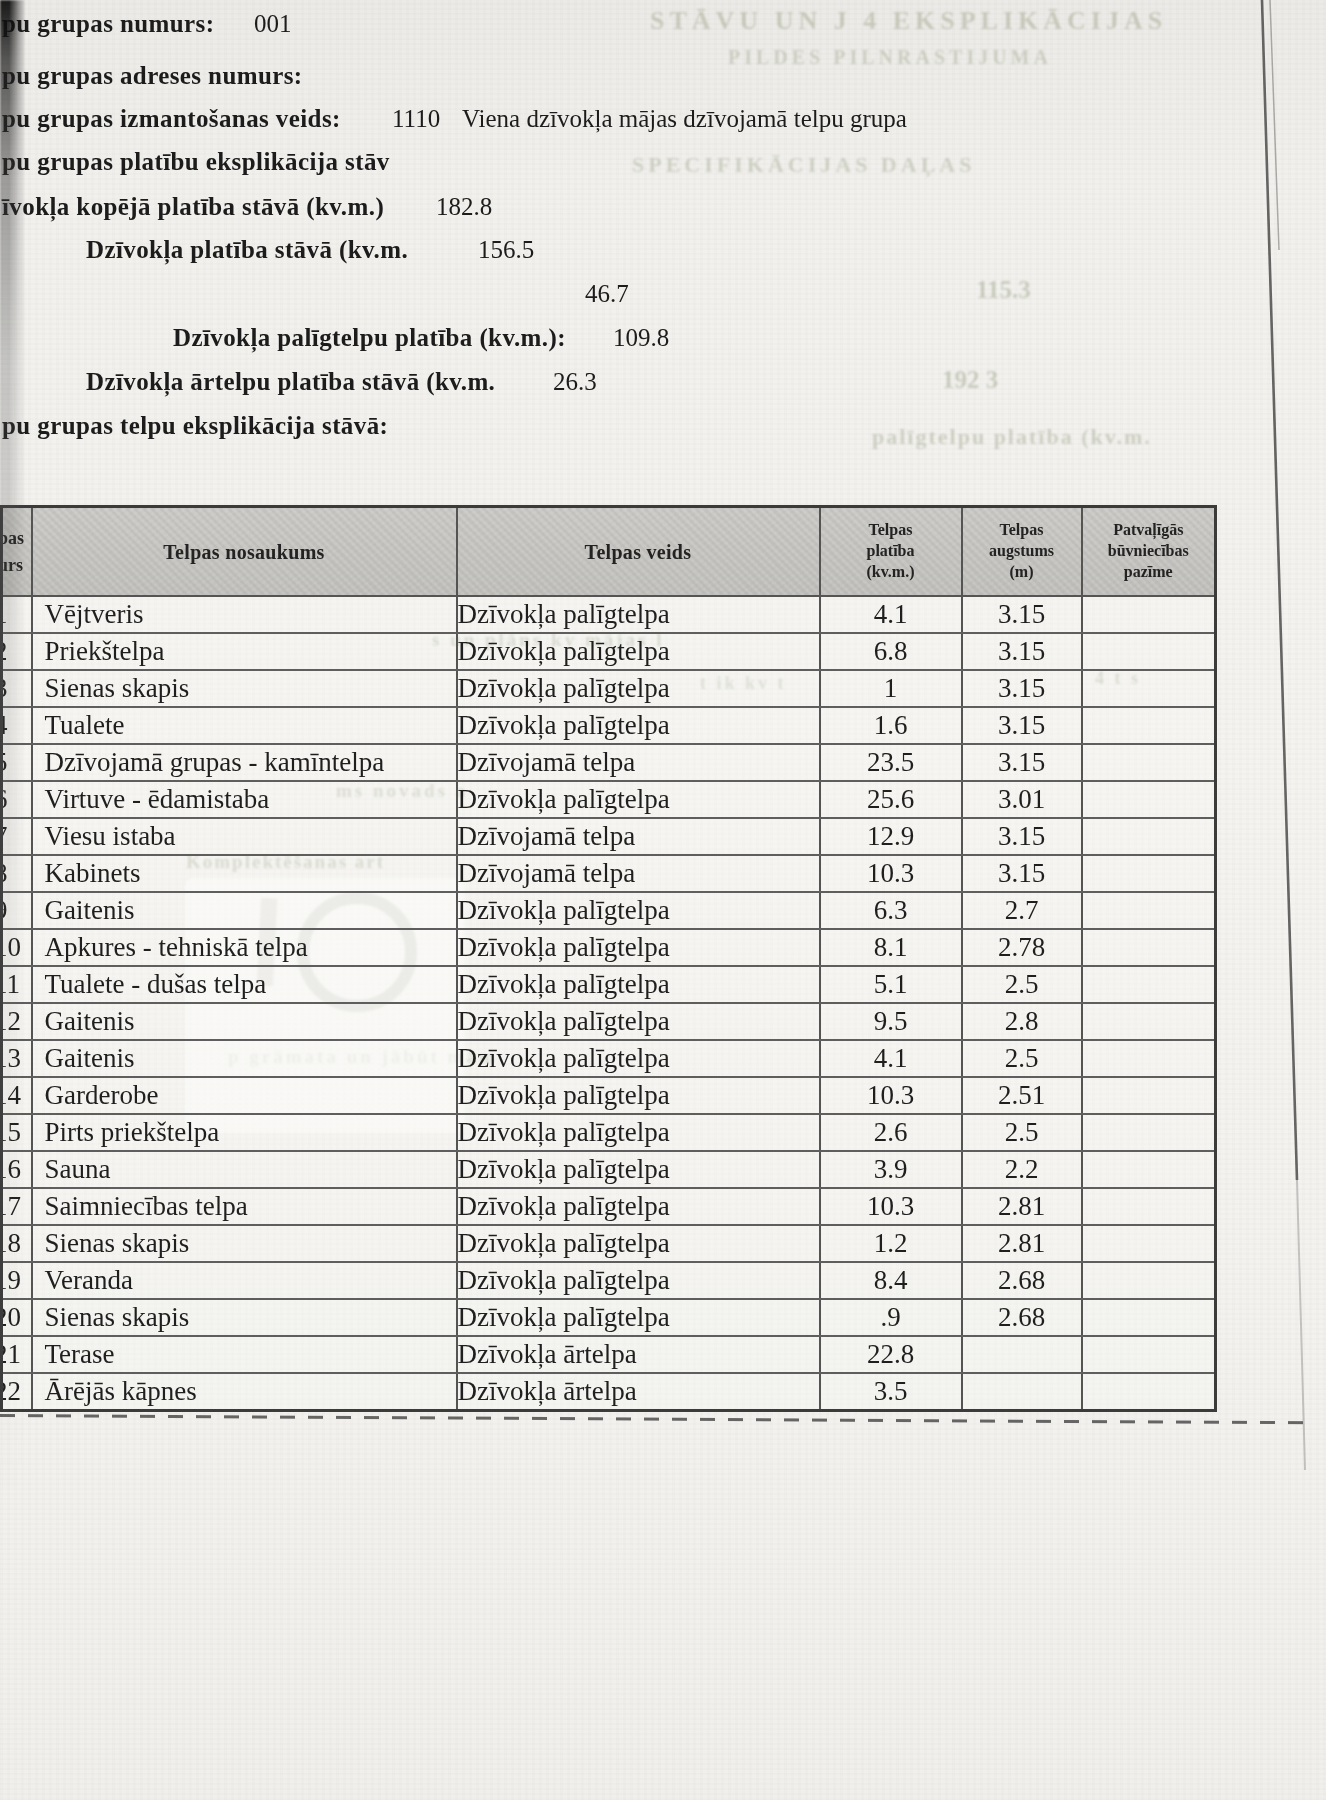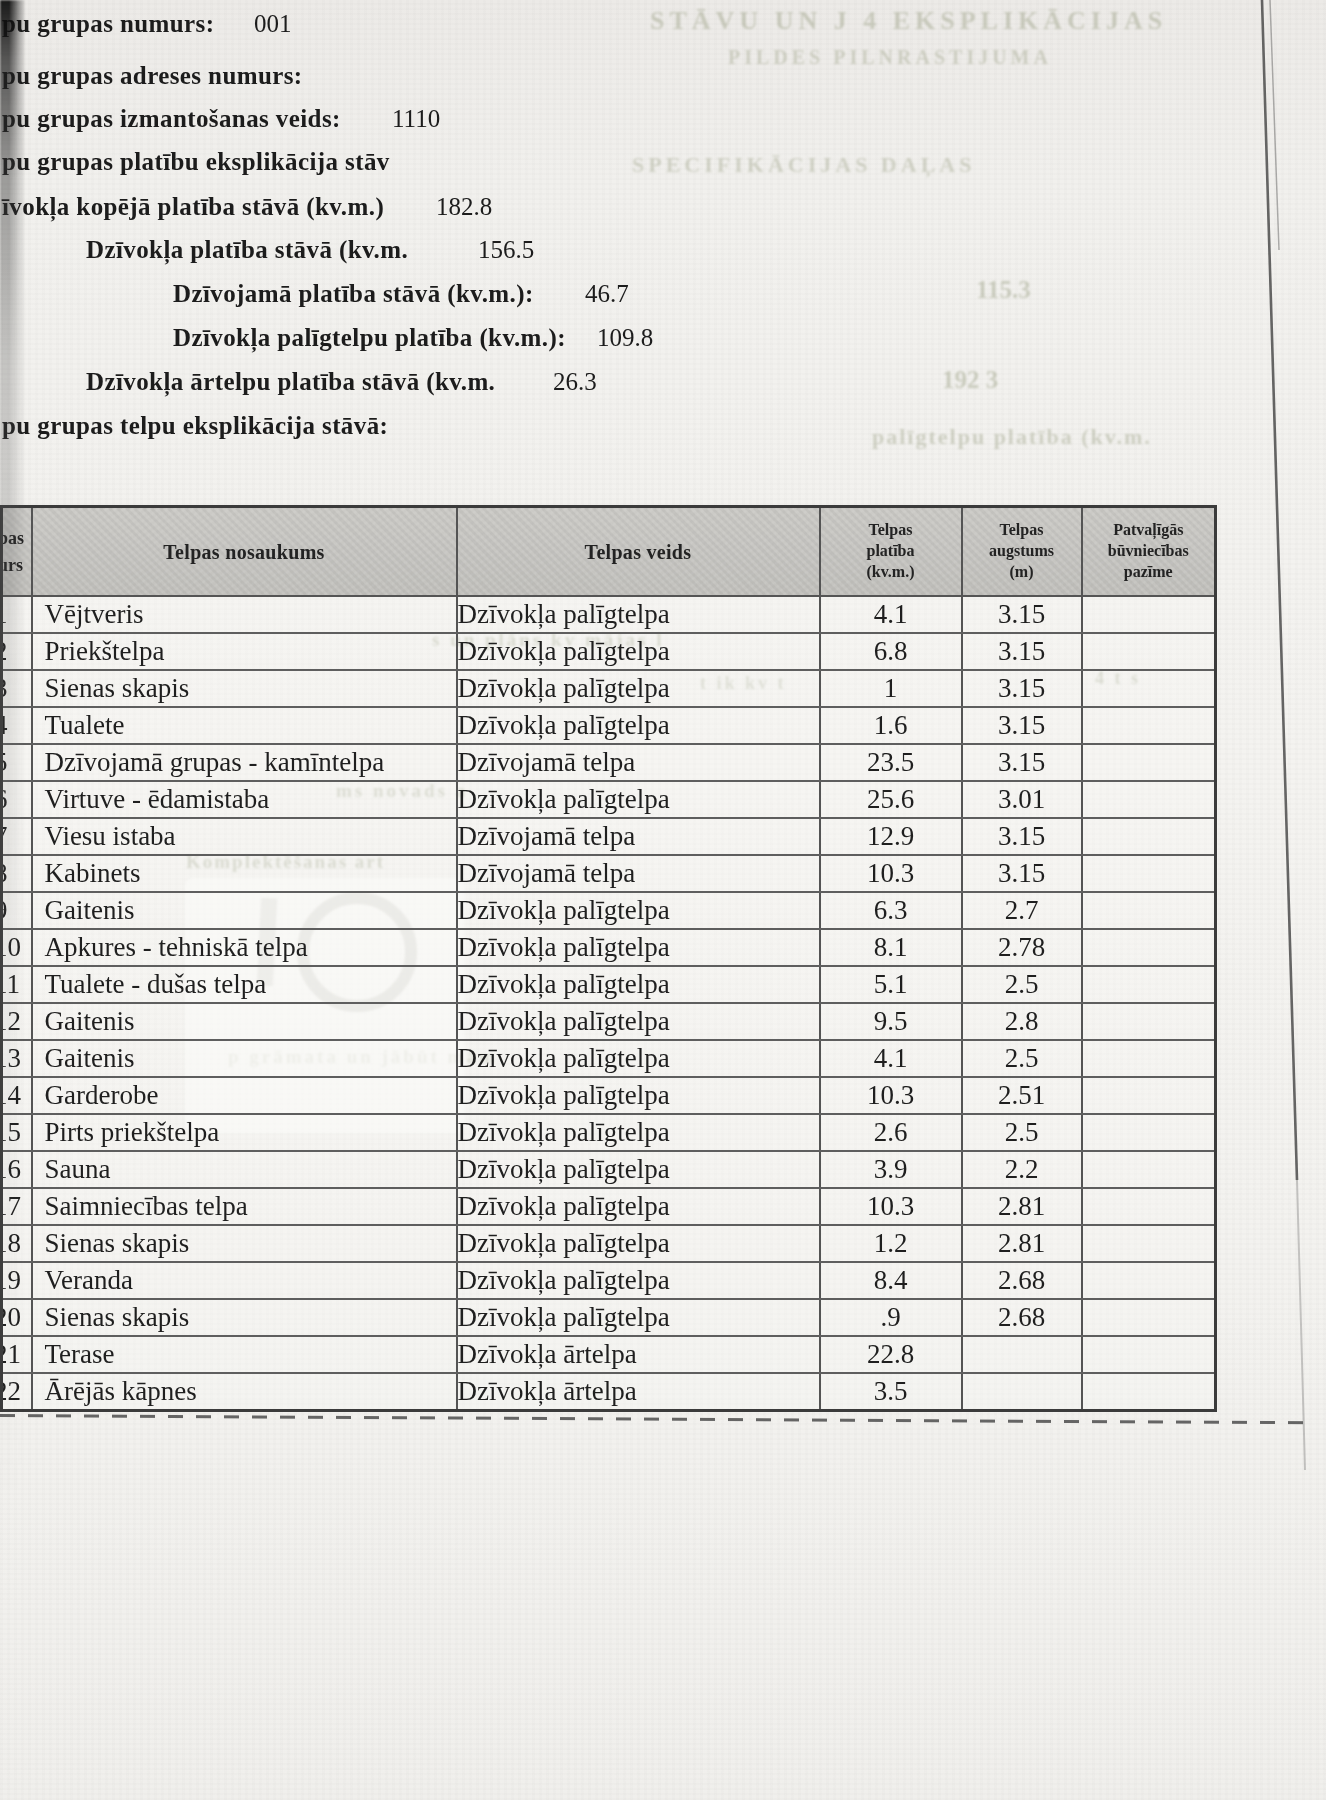--- a/index.html
+++ b/index.html
@@ -27,21 +27,21 @@
   .L8{top:367px;left:86px}
   .L9{top:411px;left:2px}
   
   .fline{width:1326px;}
   .fline .val{position:absolute;}
   .L0 .val{left:252px}
   .L2 .v1{left:390px}.L2 .v2{left:460px}
   .L4 .val{left:434px}
   .L5 .val{left:392px}
   .L6 .val{left:412px}
-  .L7 .val{left:424px}
+  .L7 .val{left:440px}
   .L8 .val{left:467px}
 
   
   #tablewrap{position:absolute;left:0px;top:505px;}
   table{border-collapse:collapse;table-layout:fixed;width:1214px;}
   td,th{border:2px solid #545454;padding:0;overflow:hidden;vertical-align:middle;}
   table{border:3px solid #3b3b3b;}
   thead th{
     height:87px;font-weight:bold;color:#232323;
     background:
@@ -130,34 +130,34 @@
     <div class="fline L0">
       <span class="lab">pu grupas numurs:</span>
       <span class="val">001</span>
     </div>
     <div class="fline L1">
       <span class="lab">pu grupas adreses numurs:</span>
     </div>
     <div class="fline L2">
       <span class="lab">pu grupas izmantošanas veids:</span>
       <span class="val v1">1110</span>
+      <span class="val v2">Viena dzīvokļa mājas dzīvojamā telpu grupa</span>
     </div>
     <div class="fline L3">
       <span class="lab">pu grupas platību eksplikācija stāv</span>
     </div>
     <div class="fline L4">
       <span class="lab">īvokļa kopējā platība stāvā (kv.m.)</span>
       <span class="val">182.8</span>
     </div>
     <div class="fline L5">
       <span class="lab">Dzīvokļa platība stāvā (kv.m.</span>
       <span class="val">156.5</span>
     </div>
     <div class="fline L6">
-      <span class="lab">Dzīvojamā platība stāvā (kv.m.):</span>
       <span class="val">46.7</span>
     </div>
     <div class="fline L7">
       <span class="lab">Dzīvokļa palīgtelpu platība (kv.m.):</span>
       <span class="val">109.8</span>
     </div>
     <div class="fline L8">
       <span class="lab">Dzīvokļa ārtelpu platība stāvā (kv.m.</span>
       <span class="val">26.3</span>
     </div>

